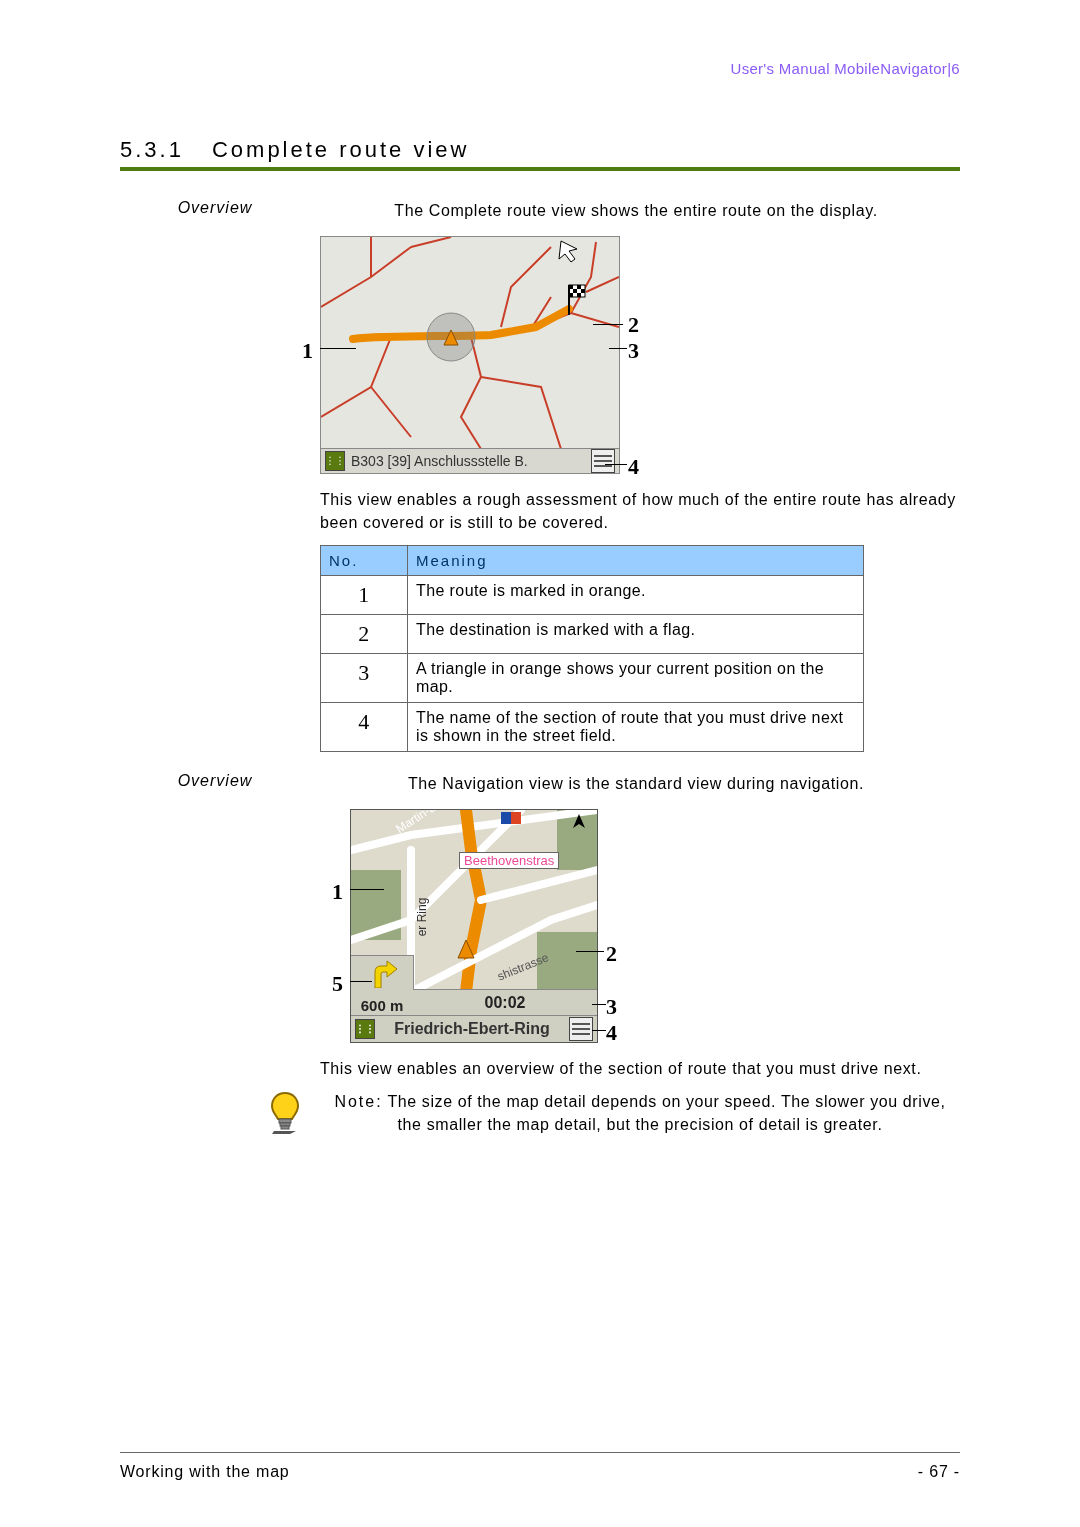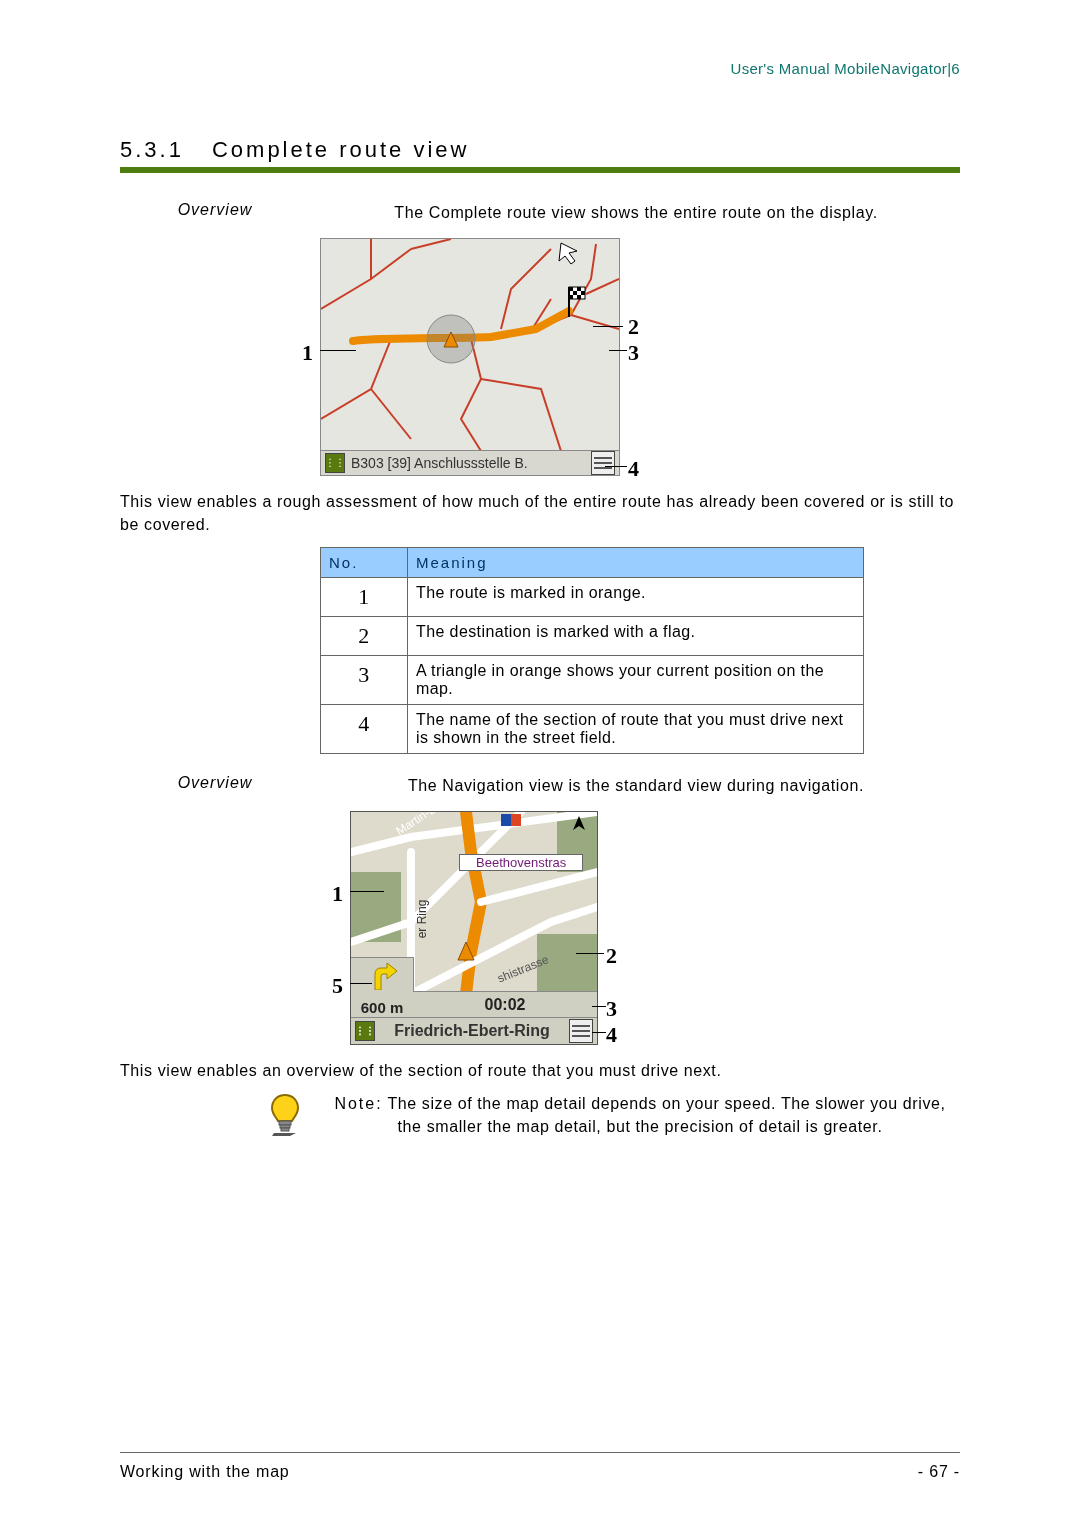--- a/index.html
+++ b/index.html
@@ -13,31 +13,31 @@
   .page {
     width: 1080px;
     min-height: 1527px;
     padding: 60px 120px 40px 120px;
     box-sizing: border-box;
     position: relative;
   }
   .header-right {
     text-align: right;
     font-size: 15px;
-    color: #0f766e;
+    color: #8b5cf6;
     margin-bottom: 60px;
     letter-spacing: 0.3px;
   }
   .section-heading {
     font-size: 22px;
     letter-spacing: 3px;
     display: flex;
     align-items: baseline;
     gap: 28px;
-    border-bottom: 6px solid #4d7c0f;
+    border-bottom: 4px solid #4d7c0f;
     padding-bottom: 4px;
     margin-bottom: 28px;
     margin-top: 40px;
   }
   .section-heading .num { }
   .section-heading .title { }
   .two-col {
     display: grid;
     grid-template-columns: 190px 1fr;
     column-gap: 2px;
@@ -48,20 +48,21 @@
     font-style: italic;
     font-size: 16px;
     letter-spacing: 1px;
   }
   .body-text {
     font-size: 16px;
     line-height: 1.45;
     letter-spacing: 0.6px;
   }
   .indented-block {
+    margin-left: 200px;
   }
   .fig {
     margin: 6px 0 14px 200px;
     position: relative;
   }
   
   .fig1-box {
     width: 298px;
     height: 236px;
     border: 1px solid #888;
@@ -171,21 +172,21 @@
   }
   .fig2-box .map-area {
     position: absolute; inset: 0 0 50px 0;
     overflow: hidden;
   }
   .fig2-box .road-main { stroke: #ec8b00; stroke-width: 12; fill: none; stroke-linecap: round; stroke-linejoin: round; }
   .fig2-box .road-other { stroke: #fff; stroke-width: 8; fill: none; stroke-linecap: round; }
   .fig2-box .green { position:absolute; background:#99aa80; }
   .fig2-box .label-box {
     position:absolute; background:#fff; border:1px solid #666;
-    font-size:13px; padding:0 16px; color:#701a75;
+    font-size:13px; padding:0 4px; color:#ec4899;
   }
   .fig2-box .panel-side {
     position:absolute; left:0; bottom:26px; width:62px; height:56px;
     background:#cfcfc2; border:1px solid #888; border-left:none; border-bottom:none;
     display:flex; flex-direction:column; align-items:center; justify-content:space-between;
     padding:2px 0;
     text-align:center;
   }
   .fig2-box .turn-arrow {
     width: 34px; height: 30px; position: relative;

